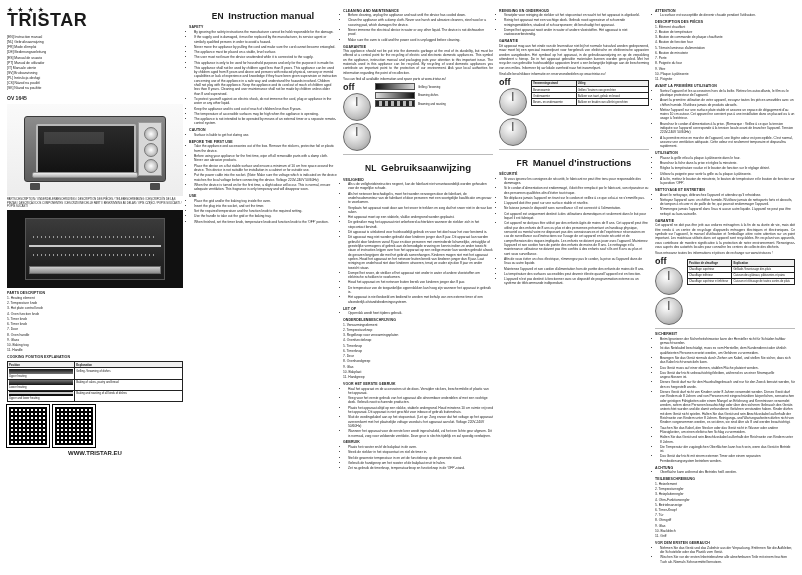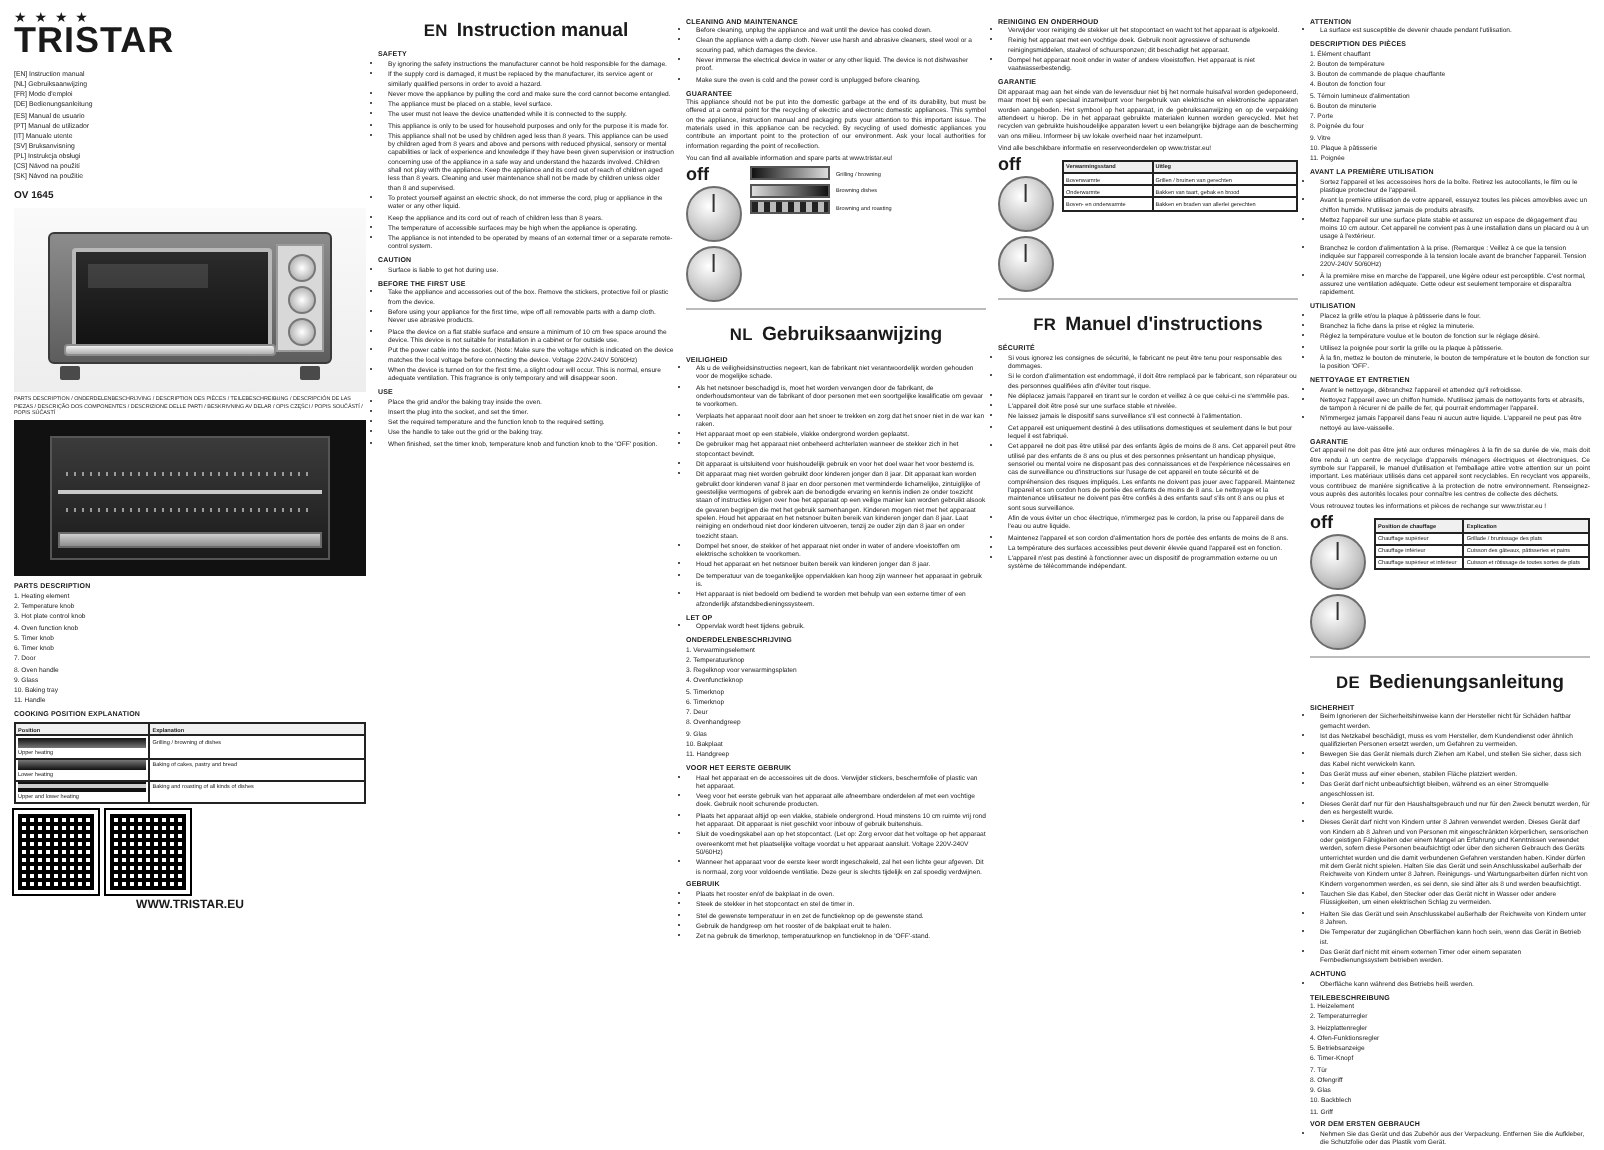--- a/index.html
+++ b/index.html
@@ -460,24 +460,20 @@
             <td>Chauffage supérieur et inférieur</td>
             <td>Cuisson et rôtissage de toutes sortes de plats</td>
           </tr>
         </tbody>
             </table>
       </div>
     </div>
 
     <hr class="sep">
 
-    <div class="hdr">
-      <span class="h-lang">DE</span>
-      <span class="h-title">Bedienungsanleitung</span>
-    </div>
 
     <div class="sec">SICHERHEIT</div>
     <ul class="t">
       <li>Beim Ignorieren der Sicherheitshinweise kann der Hersteller nicht für Schäden haftbar gemacht werden.</li>
       <li>Ist das Netzkabel beschädigt, muss es vom Hersteller, dem Kundendienst oder ähnlich qualifizierten Personen ersetzt werden, um Gefahren zu vermeiden.</li>
       <li>Bewegen Sie das Gerät niemals durch Ziehen am Kabel, und stellen Sie sicher, dass sich das Kabel nicht verwickeln kann.</li>
       <li>Das Gerät muss auf einer ebenen, stabilen Fläche platziert werden.</li>
       <li>Das Gerät darf nicht unbeaufsichtigt bleiben, während es an einer Stromquelle angeschlossen ist.</li>
       <li>Dieses Gerät darf nur für den Haushaltsgebrauch und nur für den Zweck benutzt werden, für den es hergestellt wurde.</li>
       <li>Dieses Gerät darf nicht von Kindern unter 8 Jahren verwendet werden. Dieses Gerät darf von Kindern ab 8 Jahren und von Personen mit eingeschränkten körperlichen, sensorischen oder geistigen Fähigkeiten oder einem Mangel an Erfahrung und Kenntnissen verwendet werden, sofern diese Personen beaufsichtigt oder über den sicheren Gebrauch des Geräts unterrichtet wurden und die damit verbundenen Gefahren verstanden haben. Kinder dürfen mit dem Gerät nicht spielen. Halten Sie das Gerät und sein Anschlusskabel außerhalb der Reichweite von Kindern unter 8 Jahren. Reinigungs- und Wartungsarbeiten dürfen nicht von Kindern vorgenommen werden, es sei denn, sie sind älter als 8 und werden beaufsichtigt.</li>

